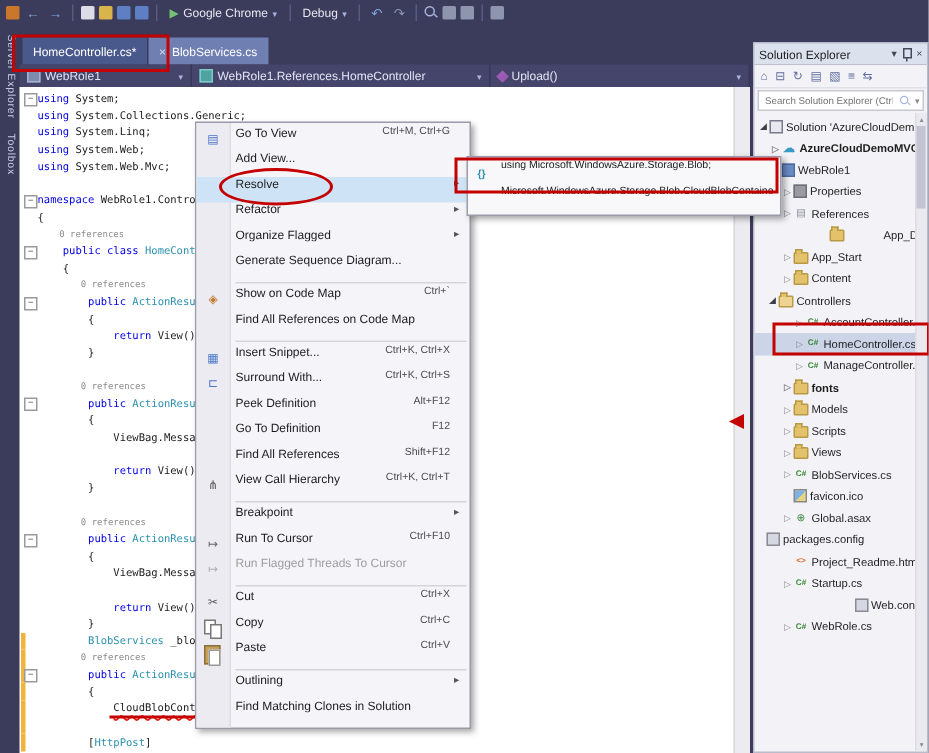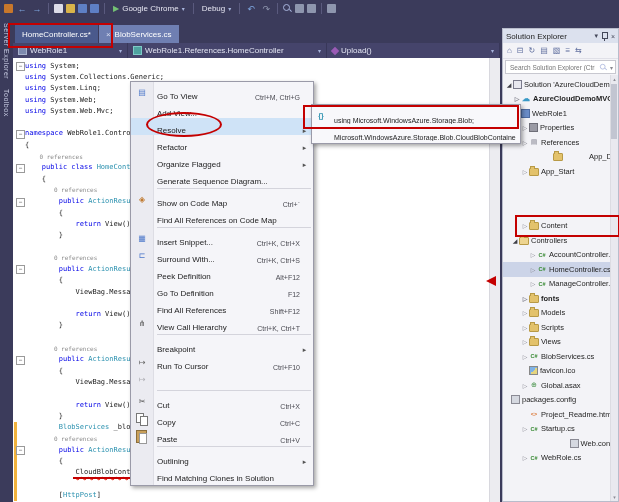--- a/index.html
+++ b/index.html
@@ -46,21 +46,21 @@
         color:#555;font-size:6px;line-height:5px;text-align:center;}
   .seg.p{color:#1A1A1A}.seg.k{color:#0000E6}.seg.ty{color:#2B91AF}
   .seg.err{color:#1A1A1A;text-decoration:underline wavy #E51400 1px;text-underline-offset:2px;}
   .line.lens{font-size:6px;}
   .line.lens .seg{color:#8C8C8C;}
   .vscroll{position:absolute;right:0;top:0;bottom:0;width:10px;background:#ECECF0;border-left:1px solid #D8D8DE;}
   
   .ctx{position:absolute;left:130px;top:81px;width:182px;background:#F5F5F9;border:1px solid #9A9AA8;
        box-shadow:2px 2px 4px rgba(0,0,0,.35);padding:2px 0;z-index:20;}
   .ctx .strip{position:absolute;left:0;top:0;bottom:0;width:22px;background:#EBEBF1;border-right:1px solid #DDDDE4;}
-  .mi{height:17px;display:flex;align-items:flex-end;font-size:8px;color:#1B1B1C;position:relative;padding-right:4px;}
+  .mi{height:17px;display:flex;align-items:flex-start;font-size:8px;color:#1B1B1C;position:relative;padding-right:4px;}
   .mi .ico{width:22px;flex:none;text-align:center;font-size:8px;position:relative;height:17px;line-height:17px;}
   .mi .lbl{flex:1;padding-left:4px;white-space:nowrap;overflow:hidden;}
   .mi .sc{color:#4A4A52;font-size:7px;padding-left:8px;white-space:nowrap;}
   .mi .subar{width:9px;text-align:center;color:#555;font-size:7px;}
   .mi.disabled,.mi.disabled .sc{color:#9C9CA3;}
   .mi.hl{background:#CFE3F7;}
   .msep{height:1px;background:#D4D4DC;margin:2px 2px 2px 26px;}
   .ic-go-to-view::before{content:"▤";color:#4A76C9;}
   .ic-code-map::before{content:"◈";color:#C07A30;}
   .ic-insert-snippet::before{content:"▦";color:#4A76C9;}
@@ -297,21 +297,21 @@
           <div class="trow" style="padding-left: 18px; gap: 24px;">
             <span class="exp"></span>
             <span class="ti i-folder"></span>
             <span class="tl">App_Data</span>
           </div>
           <div class="trow" style="padding-left: 18px;">
             <span class="exp">▷</span>
             <span class="ti i-folder"></span>
             <span class="tl">App_Start</span>
           </div>
-          <div class="trow" style="padding-left: 18px; margin-top: 40px;">
+          <div class="trow" style="padding-left: 18px;">
             <span class="exp">▷</span>
             <span class="ti i-folder"></span>
             <span class="tl">Content</span>
           </div>
           <div class="trow" style="padding-left: 8px;">
             <span class="exp e">◢</span>
             <span class="ti i-folder-open"></span>
             <span class="tl">Controllers</span>
           </div>
           <div class="trow" style="padding-left: 26px;">
@@ -488,20 +488,21 @@
       <span class="subar">▸</span>
     </div>
     <div class="mi">
       <span class="ico ic-run-to-cursor"></span>
       <span class="lbl">Run To Cursor</span>
       <span class="sc">Ctrl+F10</span>
       <span class="subar"></span>
     </div>
     <div class="mi disabled">
       <span class="ico ic-run-flagged"></span>
+      <span class="lbl">Run Flagged Threads To Cursor</span>
       <span class="subar"></span>
     </div>
     <div class="msep"></div>
     <div class="mi">
       <span class="ico ic-cut"></span>
       <span class="lbl">Cut</span>
       <span class="sc">Ctrl+X</span>
       <span class="subar"></span>
     </div>
     <div class="mi">

